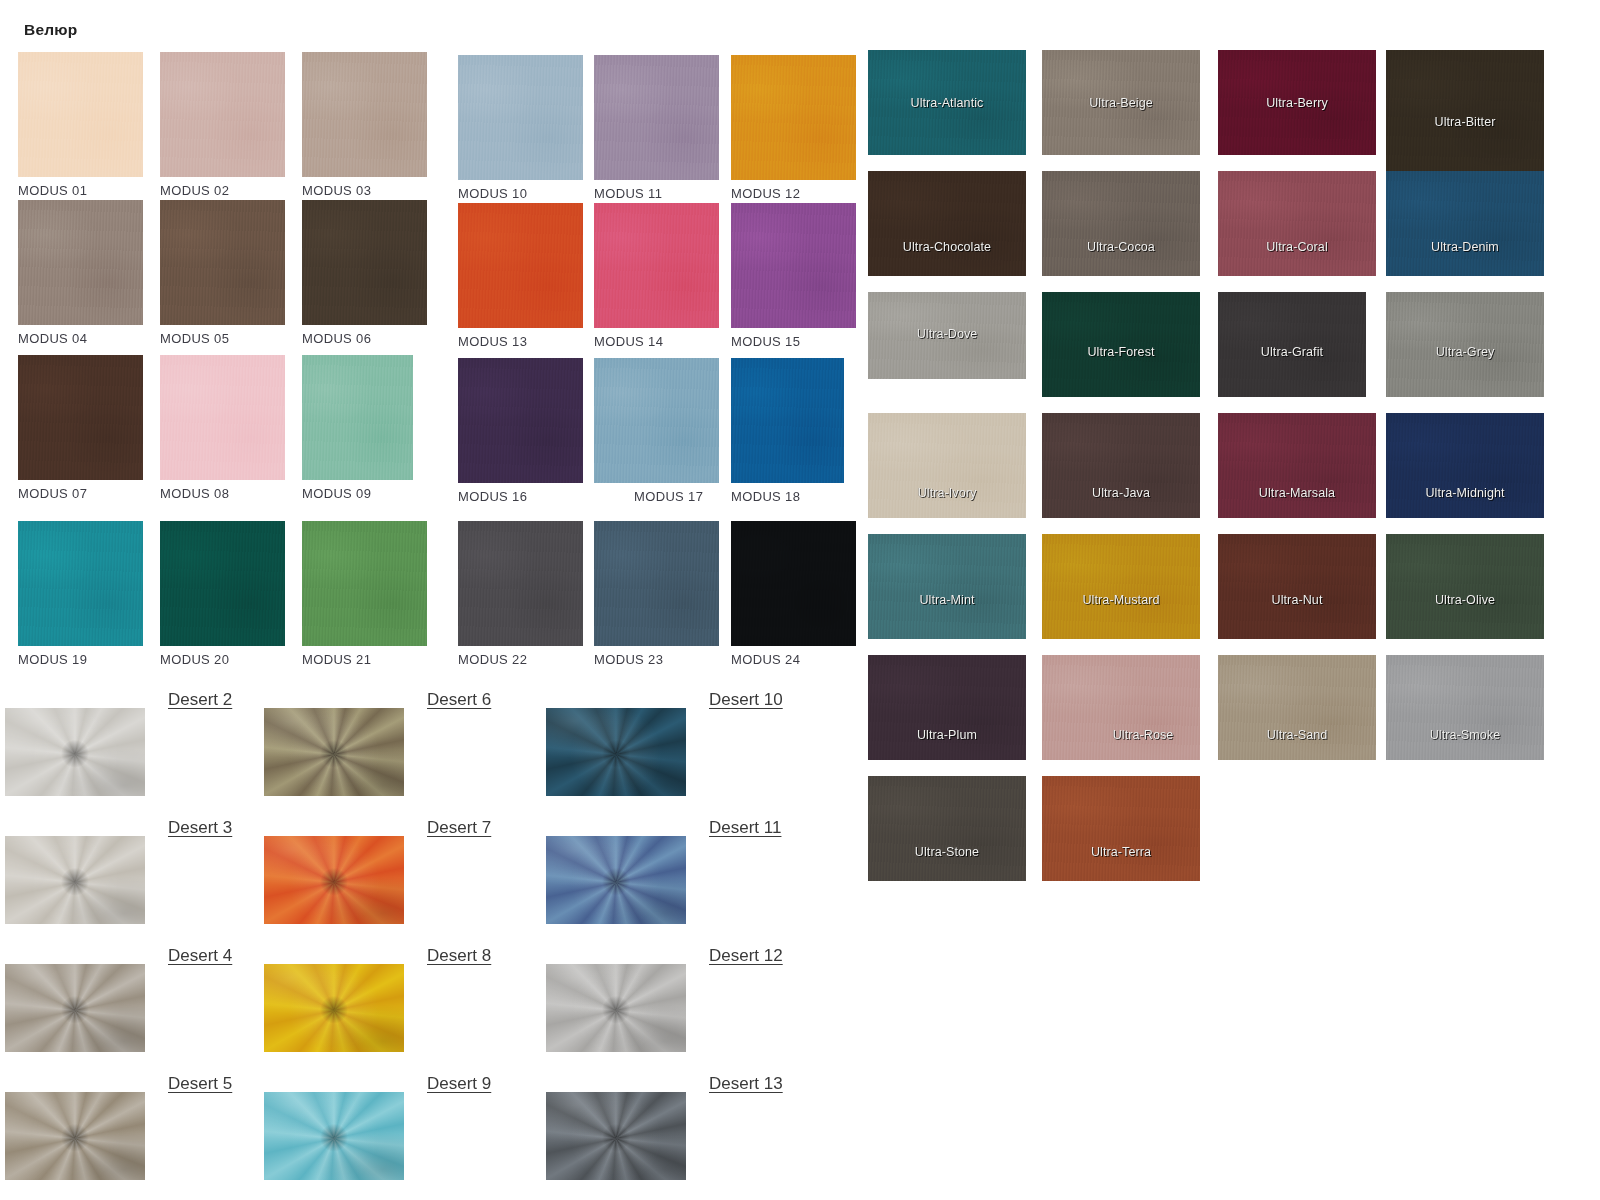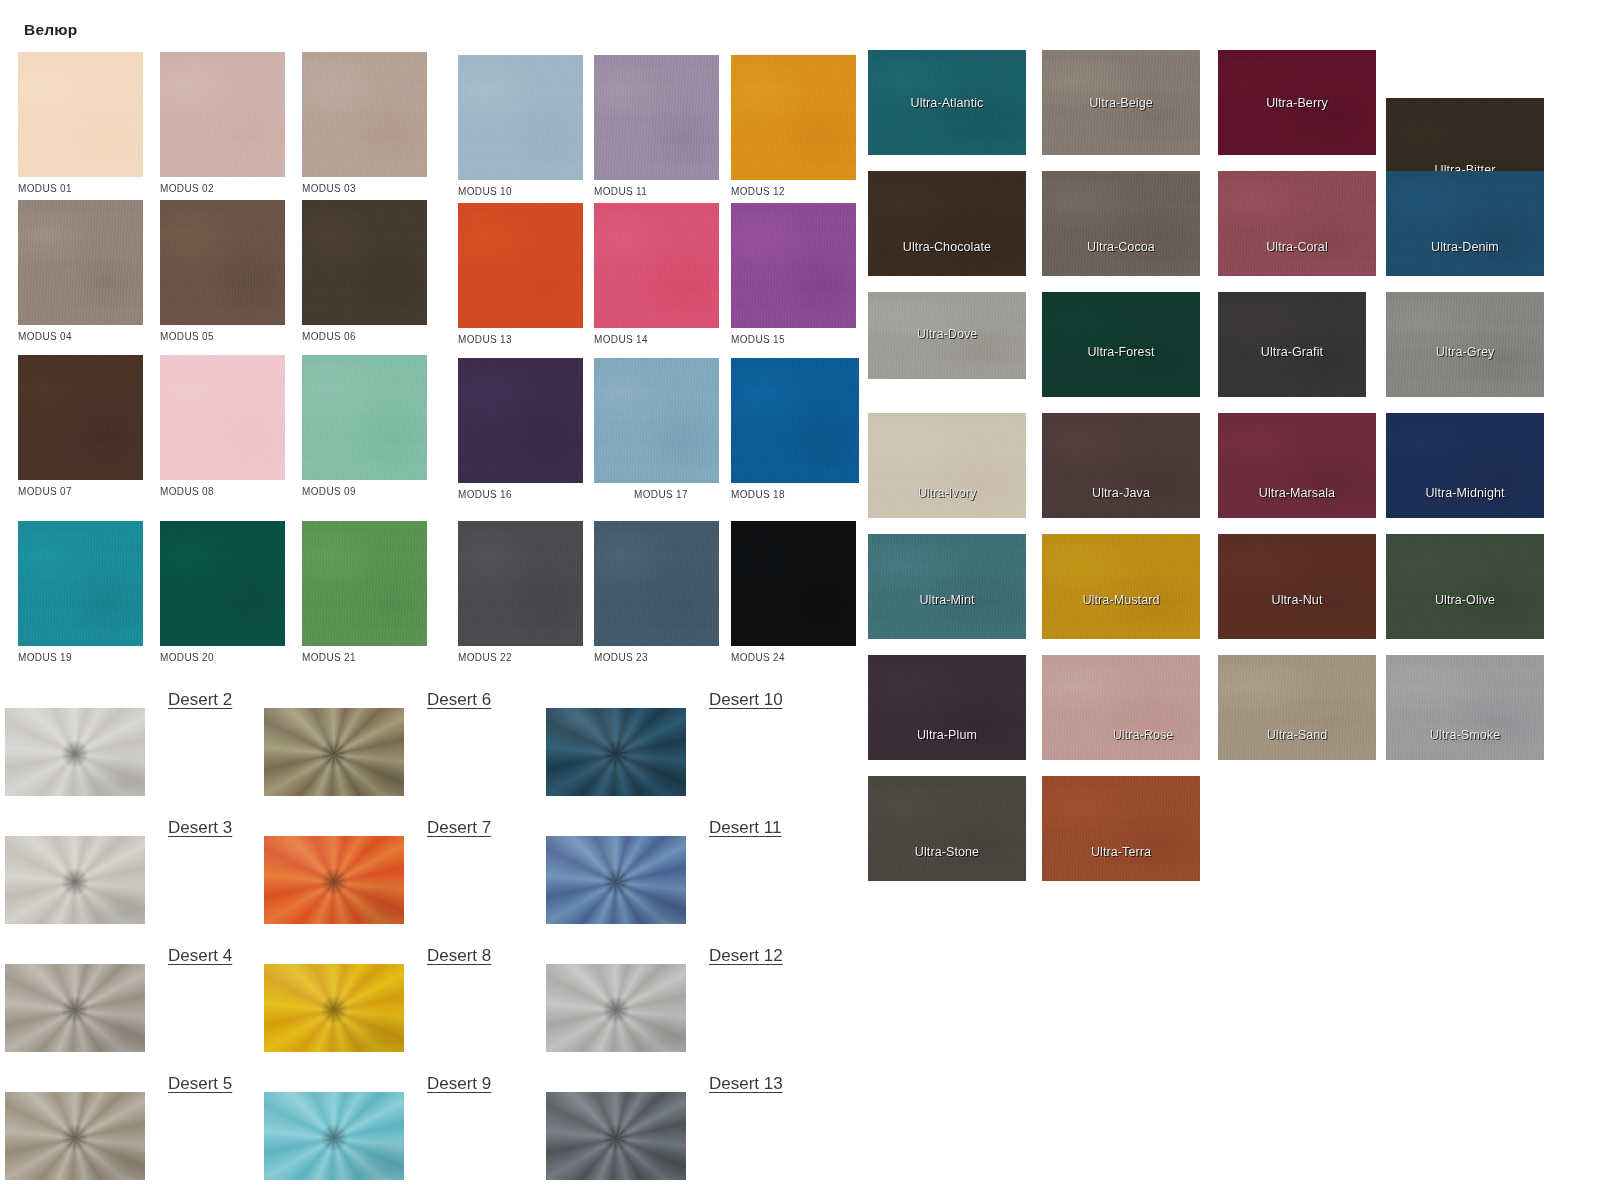--- a/index.html
+++ b/index.html
@@ -54,21 +54,21 @@
     pointer-events: none;
     background-image:
       radial-gradient(ellipse 60% 40% at 22% 28%, rgba(255,255,255,0.085), rgba(255,255,255,0) 70%),
       radial-gradient(ellipse 50% 45% at 72% 66%, rgba(0,0,0,0.075), rgba(0,0,0,0) 70%),
       repeating-linear-gradient(93deg, rgba(255,255,255,0.035) 0px, rgba(255,255,255,0.035) 1px, rgba(0,0,0,0.028) 2px, rgba(0,0,0,0.028) 3px);
     mix-blend-mode: overlay;
   }
   .modus-label {
     position: absolute;
     left: 0;
-    font-size: 10px;
+    font-size: 13px;
     letter-spacing: 0.35px;
     color: #3d3d46;
     white-space: nowrap;
     font-family: "Liberation Sans", sans-serif;
   }
 
   
   #ultra-grid {
     position: absolute;
     left: 868px;
@@ -220,33 +220,33 @@
       <div class="modus-label" style="top: 131px;">MODUS 15</div>
     </div>
     <div class="modus-cell" style="left: 18px; top: 355px; width: 125px; height: 149px;">
       <div class="modus-swatch velvet" style="height: 125px; background: rgb(74, 50, 39);"></div>
       <div class="modus-label" style="top: 131px;">MODUS 07</div>
     </div>
     <div class="modus-cell" style="left: 160px; top: 355px; width: 125px; height: 149px;">
       <div class="modus-swatch velvet" style="height: 125px; background: rgb(240, 197, 203);"></div>
       <div class="modus-label" style="top: 131px;">MODUS 08</div>
     </div>
-    <div class="modus-cell" style="left: 302px; top: 355px; width: 125px; height: 149px;">
+    <div class="modus-cell" style="left: 302px; top: 355px; width: 111px; height: 149px;">
       <div class="modus-swatch velvet" style="height: 125px; background: rgb(132, 189, 167);"></div>
       <div class="modus-label" style="top: 131px;">MODUS 09</div>
     </div>
     <div class="modus-cell" style="left: 458px; top: 358px; width: 125px; height: 149px;">
       <div class="modus-swatch velvet" style="height: 125px; background: rgb(61, 43, 76);"></div>
       <div class="modus-label" style="top: 131px;">MODUS 16</div>
     </div>
     <div class="modus-cell" style="left: 594px; top: 358px; width: 125px; height: 149px;">
       <div class="modus-swatch velvet" style="height: 125px; background: rgb(129, 168, 189);"></div>
       <div class="modus-label" style="top: 131px; padding-left: 40px;">MODUS 17</div>
     </div>
-    <div class="modus-cell" style="left: 731px; top: 358px; width: 128px; height: 149px;">
+    <div class="modus-cell" style="left: 731px; top: 358px; width: 113px; height: 149px;">
       <div class="modus-swatch velvet" style="height: 125px; background: rgb(13, 92, 150);"></div>
       <div class="modus-label" style="top: 131px;">MODUS 18</div>
     </div>
     <div class="modus-cell" style="left: 18px; top: 521px; width: 125px; height: 149px;">
       <div class="modus-swatch velvet" style="height: 125px; background: rgb(26, 139, 151);"></div>
       <div class="modus-label" style="top: 131px;">MODUS 19</div>
     </div>
     <div class="modus-cell" style="left: 160px; top: 521px; width: 125px; height: 149px;">
       <div class="modus-swatch velvet" style="height: 125px; background: rgb(10, 79, 69);"></div>
       <div class="modus-label" style="top: 131px;">MODUS 20</div>
@@ -275,21 +275,21 @@
       <div class="ultra-label" style="bottom: 45px;">Ultra-Atlantic</div>
     </div>
     <div class="ultra-cell" style="left: 174px; top: 0px; width: 158px; height: 105px;">
       <div class="ultra-swatch velvet" style="background: rgb(133, 122, 111);"></div>
       <div class="ultra-label" style="bottom: 45px;">Ultra-Beige</div>
     </div>
     <div class="ultra-cell" style="left: 350px; top: 0px; width: 158px; height: 105px;">
       <div class="ultra-swatch velvet" style="background: rgb(94, 18, 41);"></div>
       <div class="ultra-label" style="bottom: 45px;">Ultra-Berry</div>
     </div>
-    <div class="ultra-cell" style="left: 518px; top: 0px; width: 158px; height: 124px; margin-top: 48px;">
+    <div class="ultra-cell" style="left: 518px; top: 0px; width: 158px; height: 124px;">
       <div class="ultra-swatch velvet" style="background: rgb(51, 43, 32);"></div>
       <div class="ultra-label" style="bottom: 45px;">Ultra-Bitter</div>
     </div>
     <div class="ultra-cell" style="left: 0px; top: 121px; width: 158px; height: 105px;">
       <div class="ultra-swatch velvet" style="background: rgb(59, 43, 33);"></div>
       <div class="ultra-label" style="bottom: 22px;">Ultra-Chocolate</div>
     </div>
     <div class="ultra-cell" style="left: 174px; top: 121px; width: 158px; height: 105px;">
       <div class="ultra-swatch velvet" style="background: rgb(107, 97, 89);"></div>
       <div class="ultra-label" style="bottom: 22px;">Ultra-Cocoa</div>

